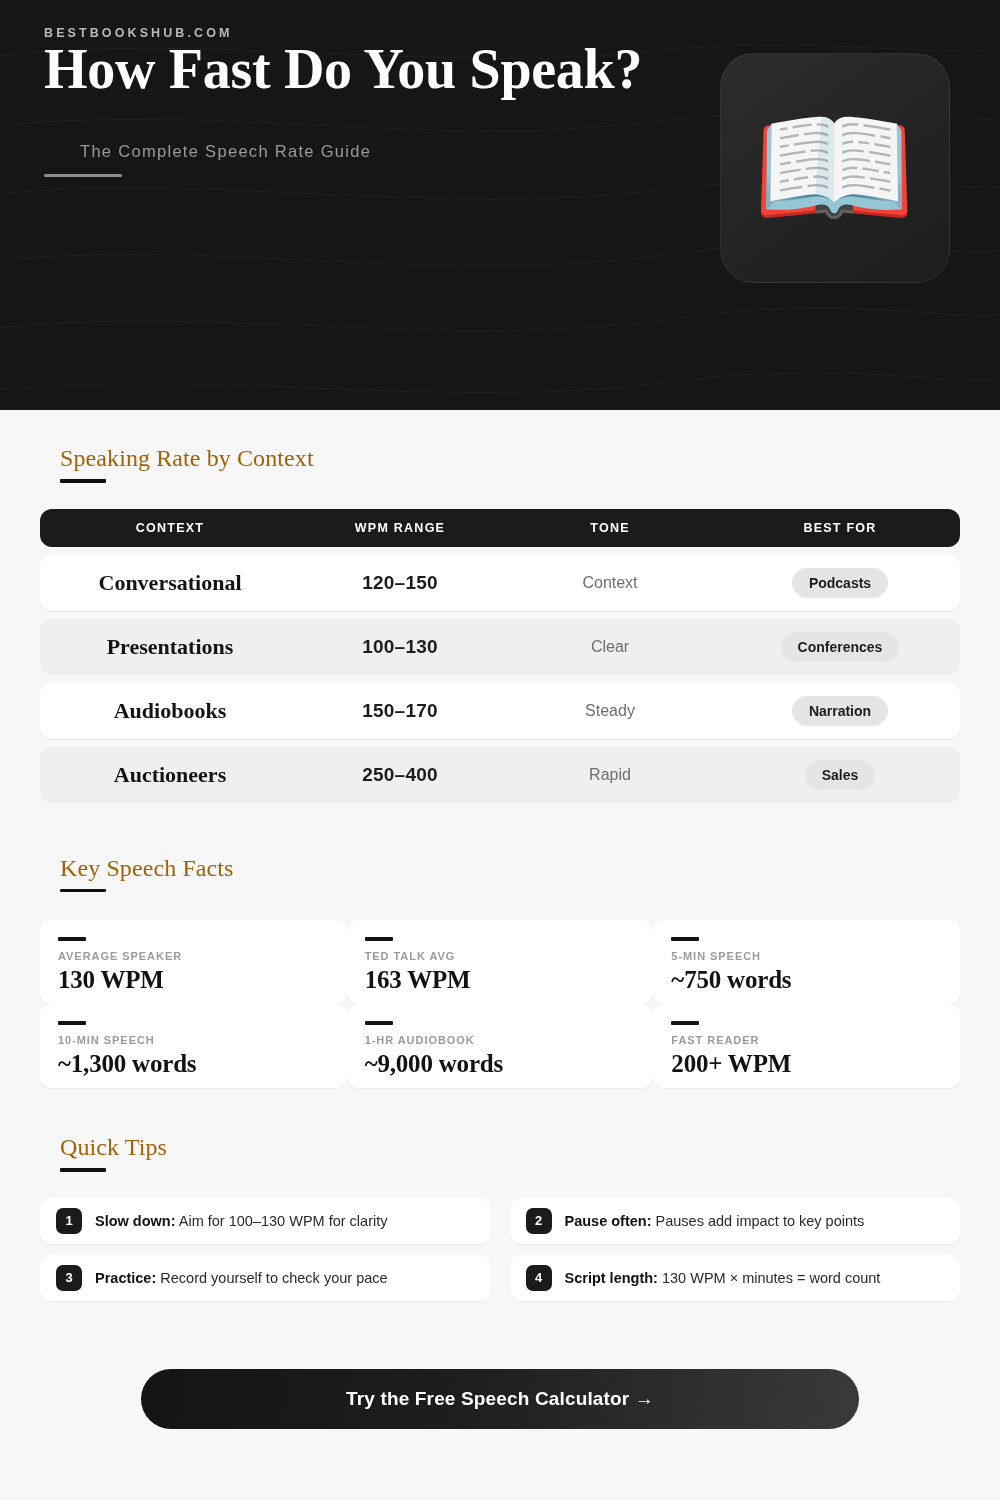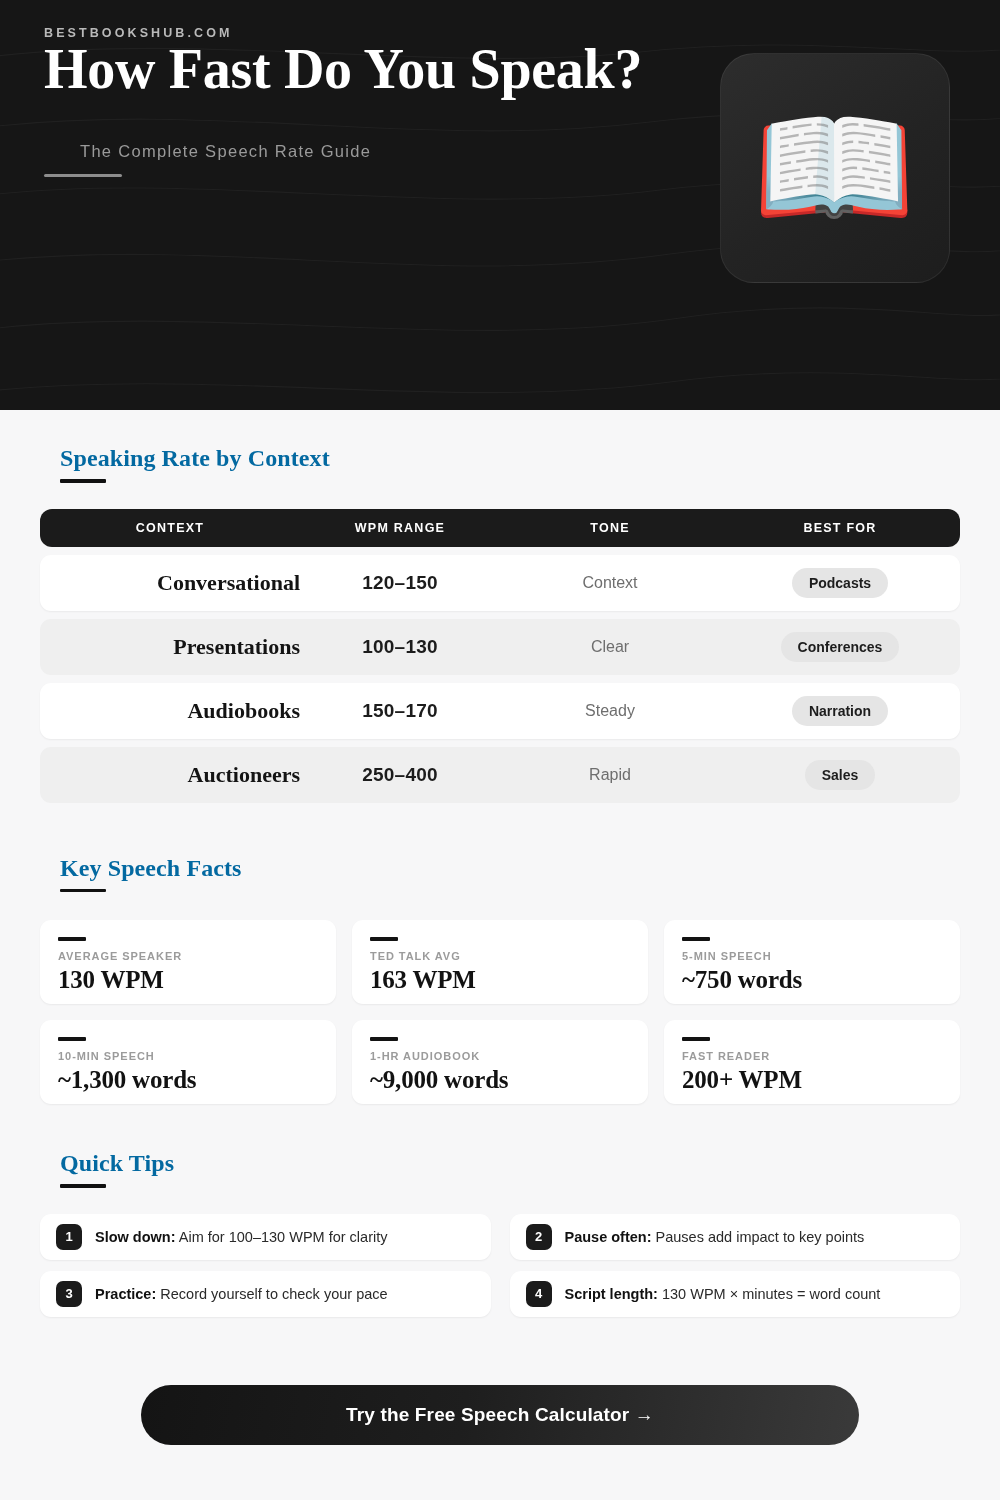--- a/index.html
+++ b/index.html
@@ -90,23 +90,23 @@
   .icon-tile .emoji {
     font-size: 132px;
     line-height: 1;
   }
 
   
   .content { padding: 0 40px; }
 
   .section-head {
     font-family: "Liberation Serif", serif;
-    font-weight: bold;
+    font-weight: normal;
     font-size: 24px;
-    color: #0369a1;
+    color: #a16207;
     margin-left: 20px;
     letter-spacing: 0.1px;
   }
   .section-rule {
     width: 46px;
     height: 3.5px;
     background: #111111;
     margin-left: 20px;
     margin-top: 7px;
     border-radius: 1px;
@@ -134,21 +134,21 @@
     height: 56px;
     display: flex;
     align-items: center;
     border-radius: 11px;
     margin-top: 8px;
   }
   .trow.odd  { background: #ffffff; box-shadow: 0 1px 2px rgba(0,0,0,0.055); }
   .trow.even { background: #efefef; }
 
   .cell { flex-shrink: 0; }
-  .col-context { width: 260px; text-align: right; }
+  .col-context { width: 260px; text-align: center; }
   .col-wpm     { width: 200px; text-align: center; }
   .col-tone    { width: 220px; text-align: center; }
   .col-best    { width: 240px; text-align: center; }
 
   .ctx-name {
     font-family: "Liberation Serif", serif;
     font-weight: bold;
     font-size: 22px;
     color: #141414;
     white-space: nowrap;
@@ -172,21 +172,21 @@
     padding: 7px 17px;
     border-radius: 15px;
     white-space: nowrap;
   }
 
   
   .sec2 { padding-top: 52px; }
   .facts-grid {
     display: grid;
     grid-template-columns: repeat(3, 1fr);
-    gap: 16px;
+    gap: 0;
     margin-top: 28px;
   }
   .fact-card {
     background: #ffffff;
     border-radius: 11px;
     padding: 17px 18px 20px 18px;
     height: 84px;
     box-shadow: 0 1px 2px rgba(0,0,0,0.06);
   }
   .fact-bar {

